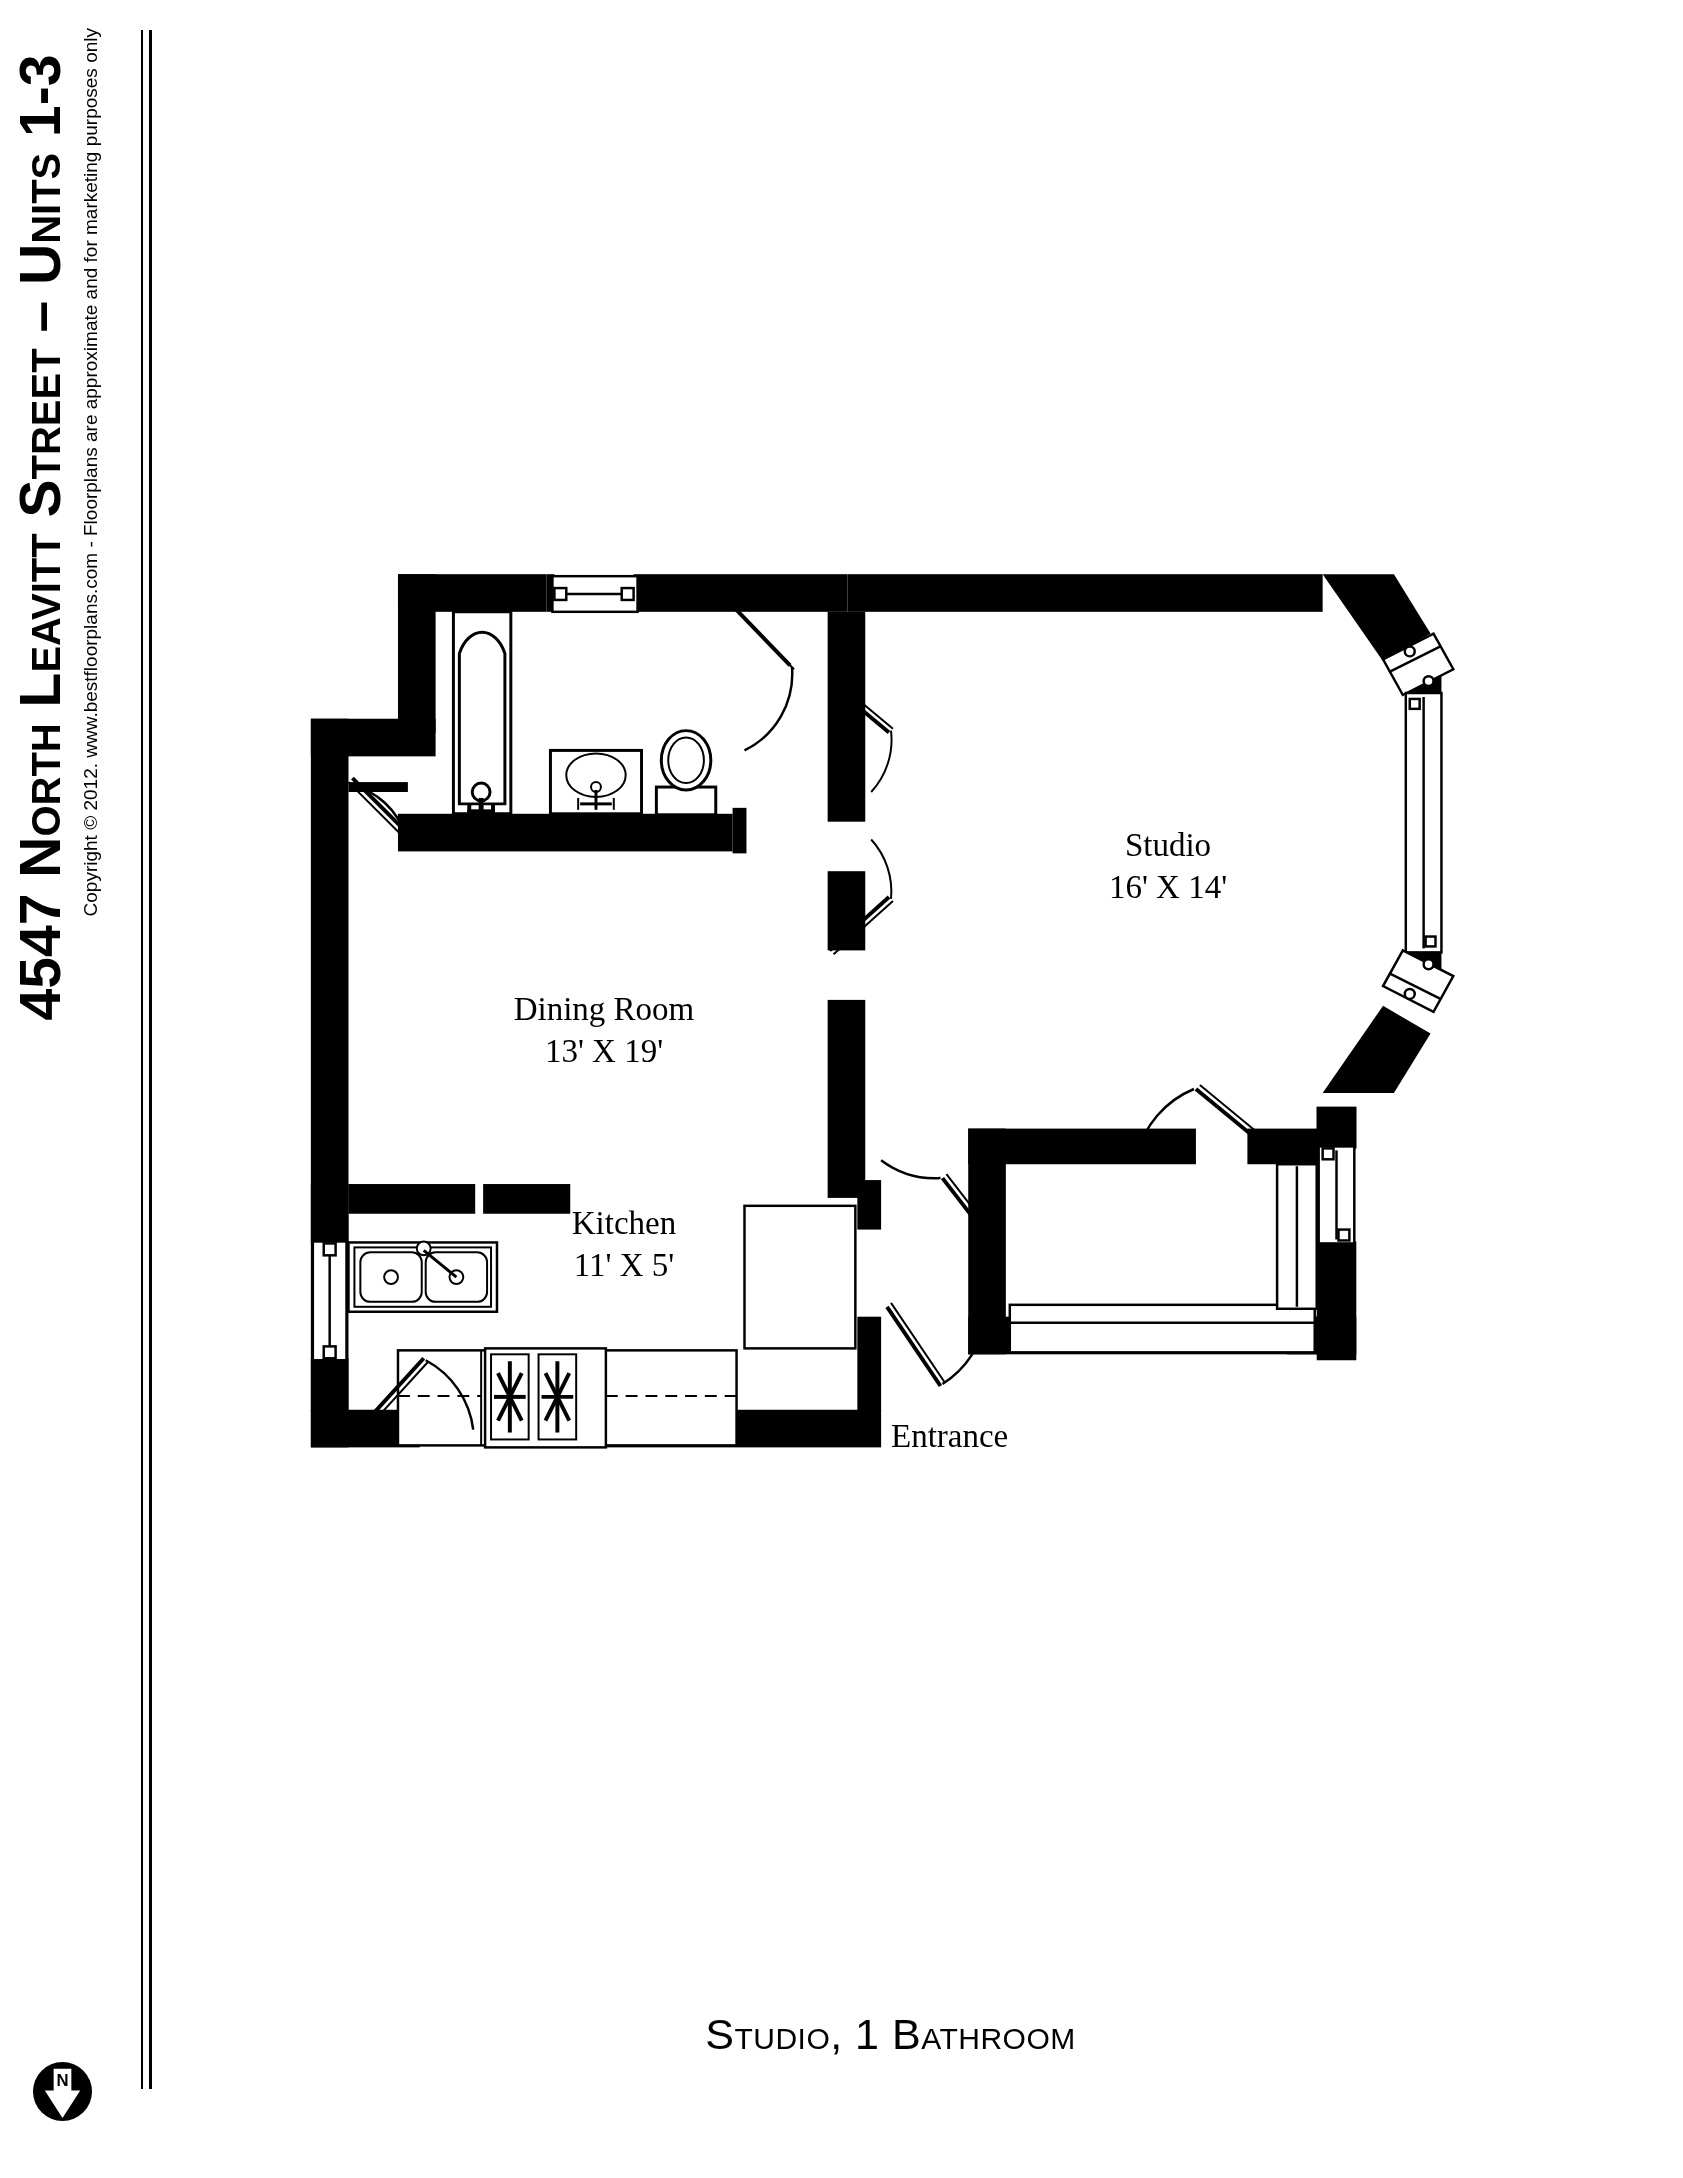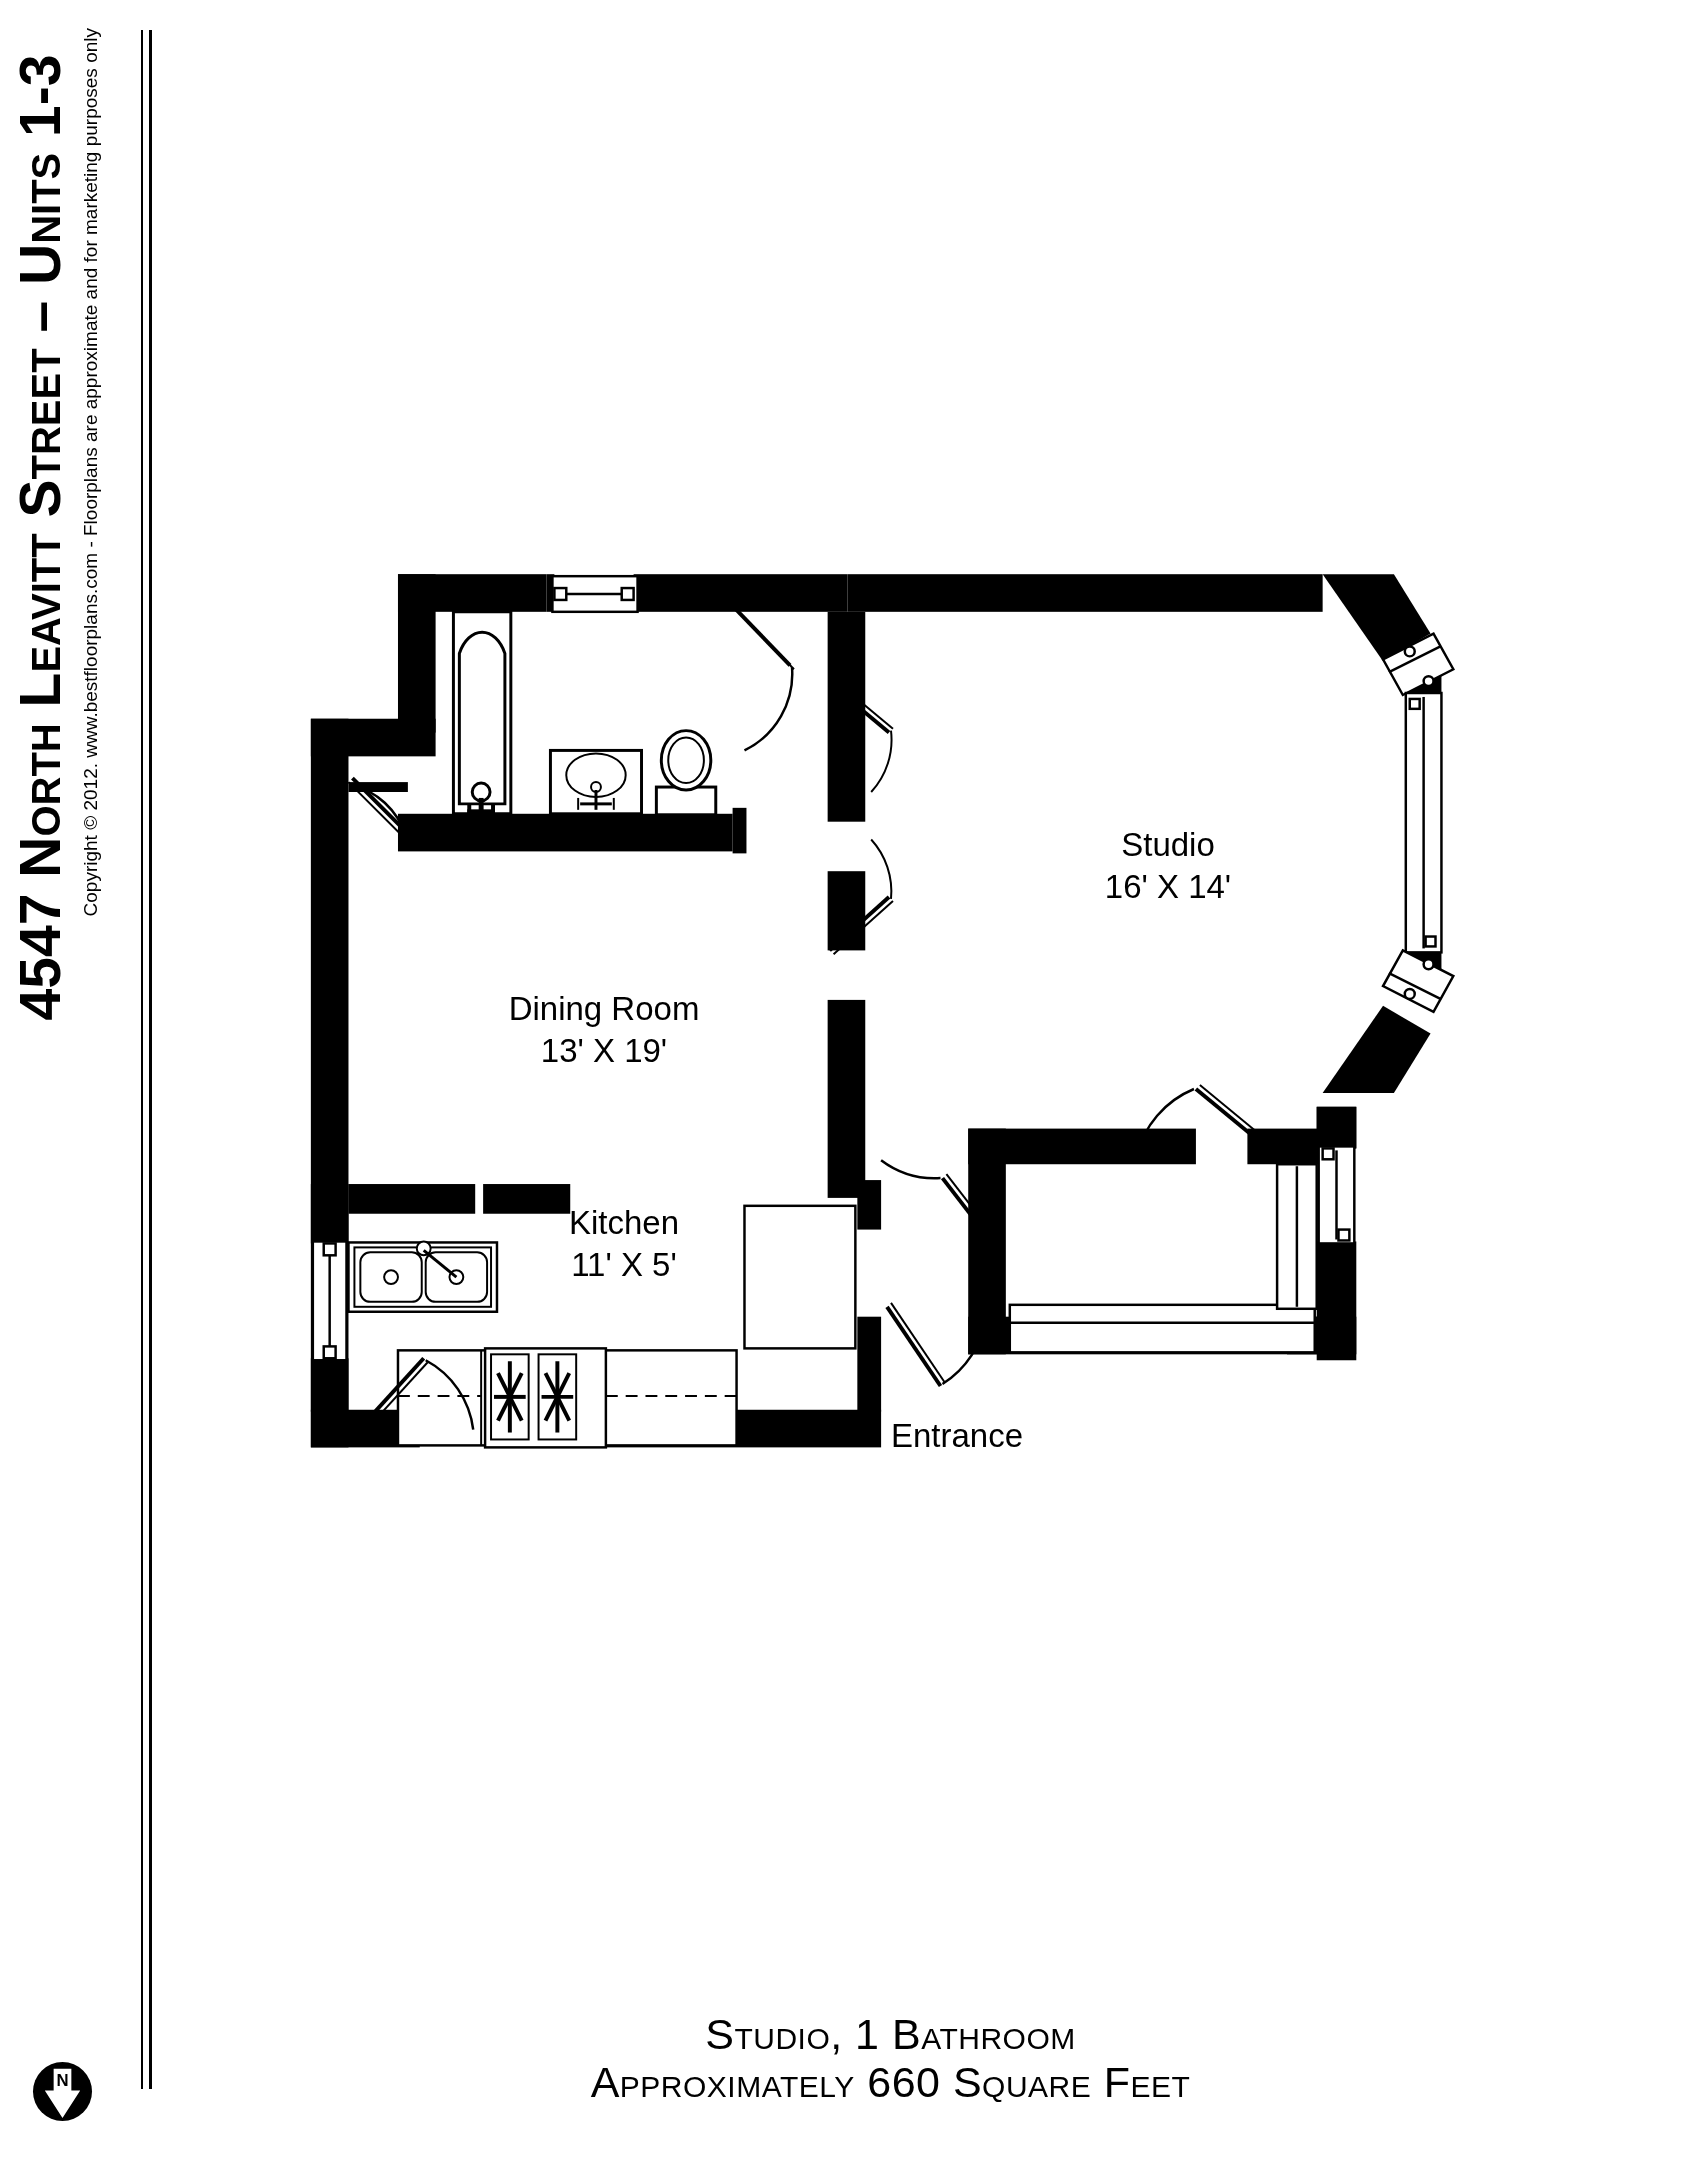--- a/index.html
+++ b/index.html
@@ -79,21 +79,21 @@
     width: 1683px; height: 2178px;
   }
 
   
   .room-label {
     position: absolute;
     text-align: center;
     font-size: 33px;
     line-height: 42px;
     white-space: nowrap;
-    font-family: Liberation Sans, sans-serif;
+    font-family: Liberation Serif, serif;
   }
   #label-studio   { left: 990px; top: 824px; width: 356px; }
   #label-dining   { left: 396px;  top: 988px; width: 416px; }
   #label-kitchen  { left: 426px;  top: 1202px; width: 396px; }
   #label-entrance { left: 891px;  top: 1394px; width: 297px; font-size: 33px; text-align: left; margin-top: 21px;}
 
   
   #caption {
     position: absolute;
     left: 158px; top: 2010px;
@@ -365,15 +365,14 @@
   <div>Kitchen</div>
   <div>11' X 5'</div>
 </div>
 
 <div class="room-label" id="label-entrance">
   <div>Entrance</div>
 </div>
 
 <div id="caption">
   <div>Studio, 1 Bathroom</div>
-  <div>Approximately 660 Square Feet</div>
 </div>
 
 
 </body></html>

